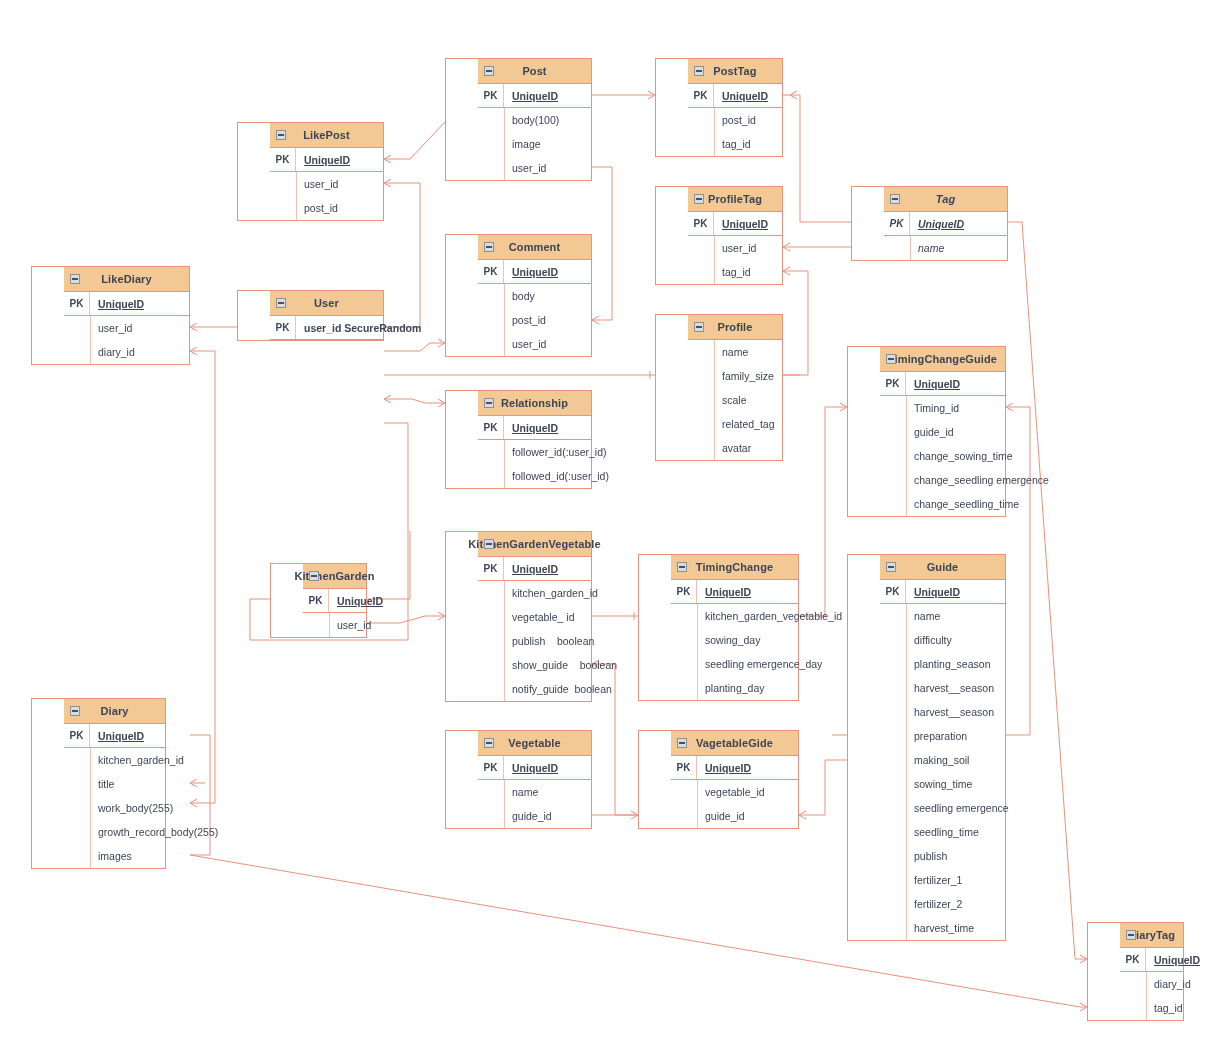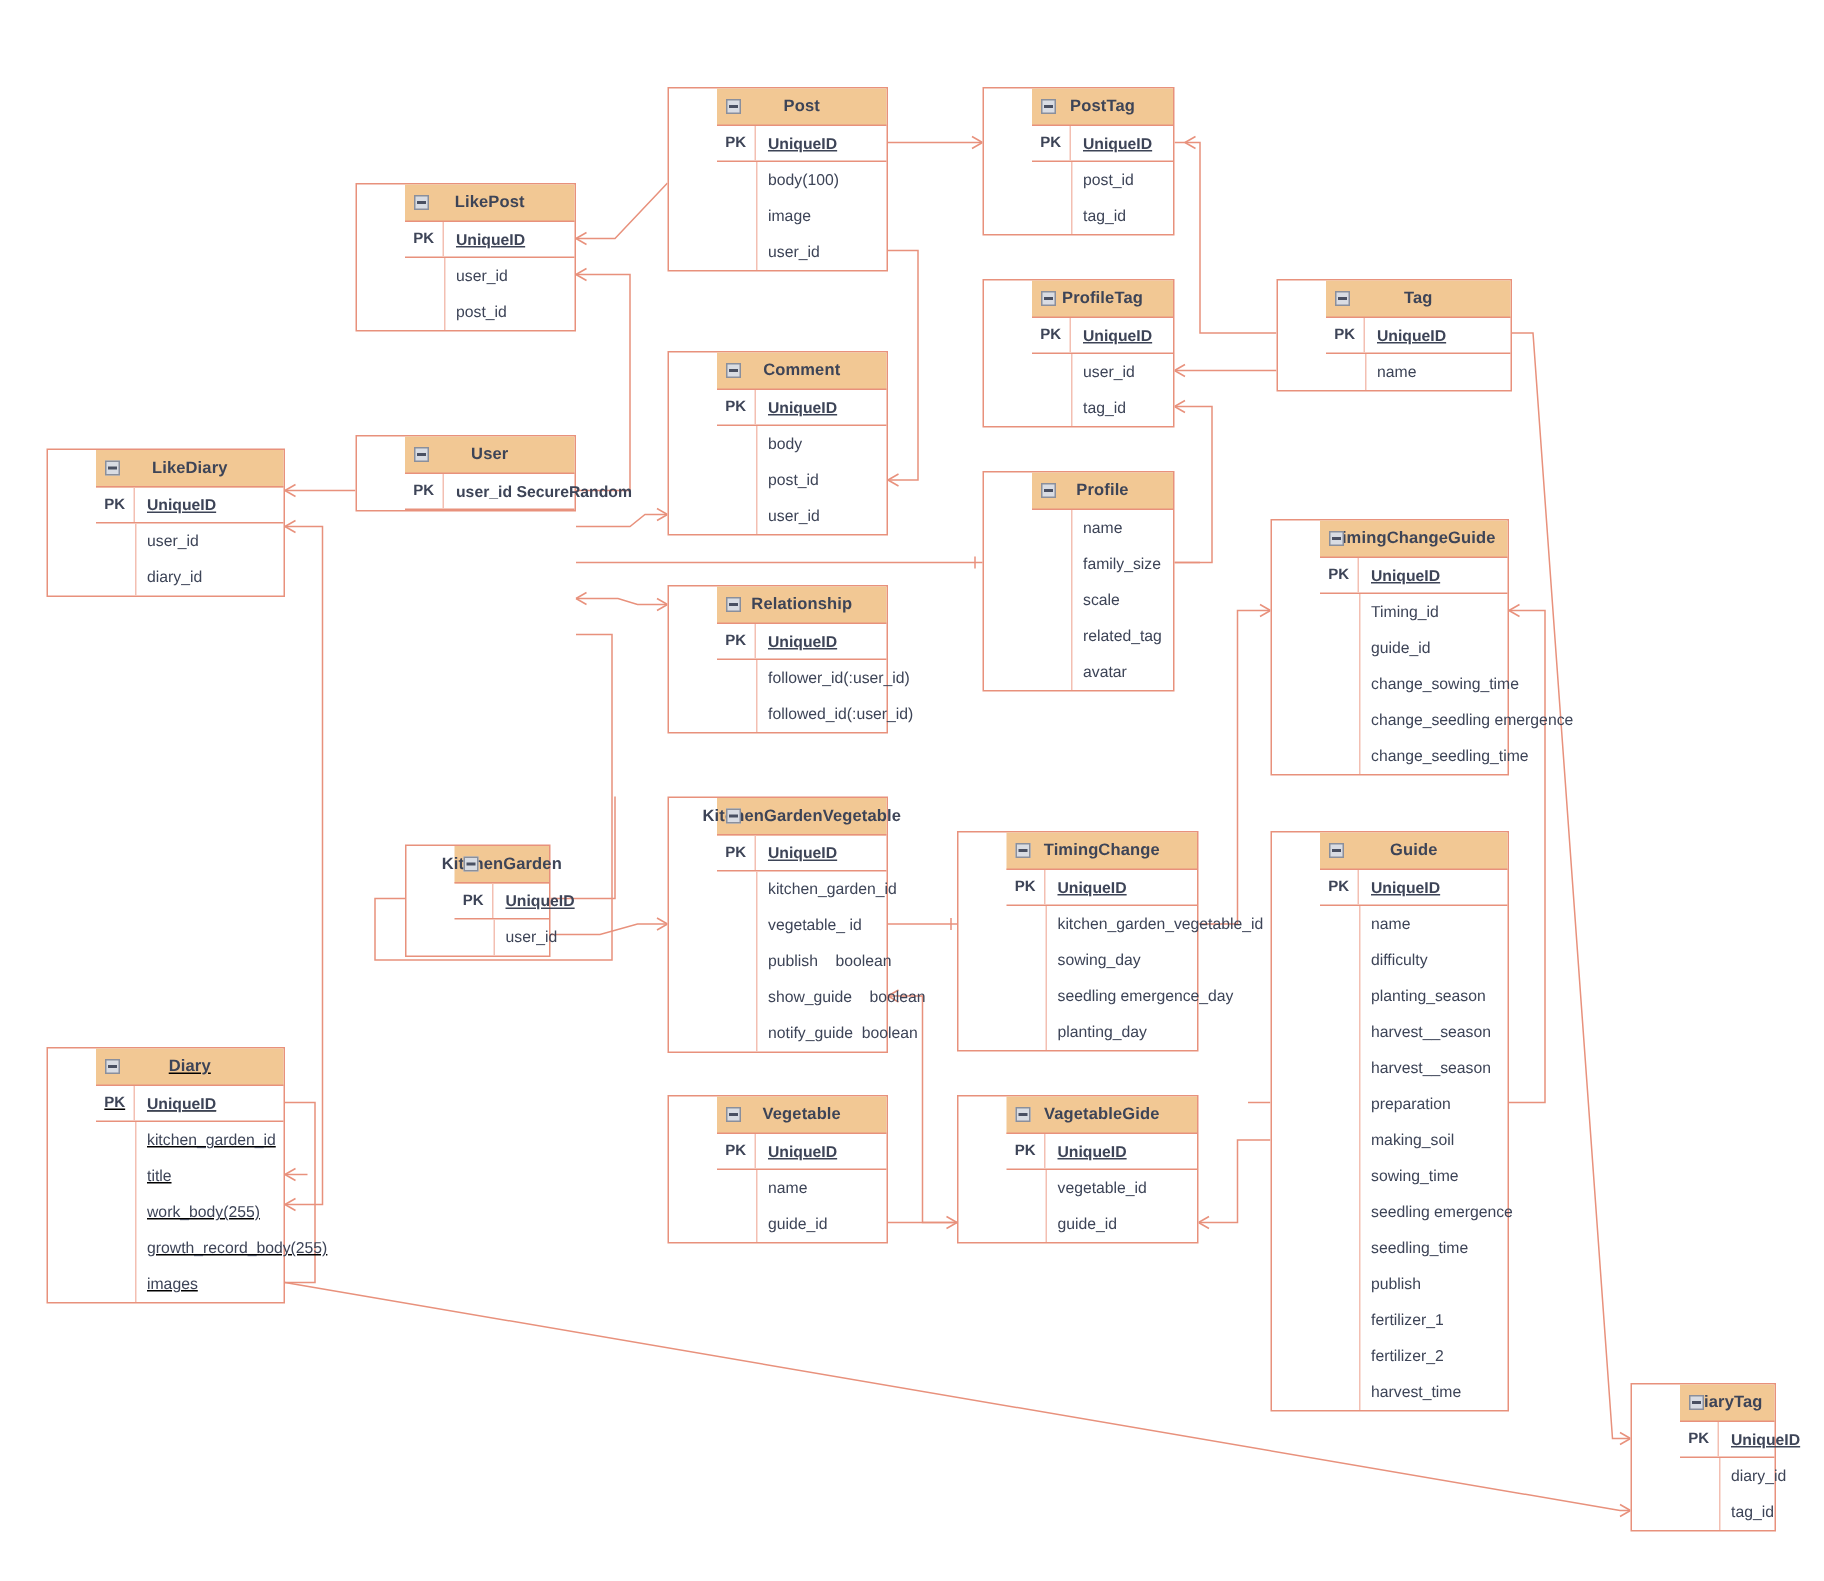--- a/index.html
+++ b/index.html
@@ -296,21 +296,21 @@
             <div class="key-cell" style="border-right: none;"></div>
             <div class="attr-cell">user_id</div>
           </div>
           <div class="row">
             <div class="key-cell" style="border-right: none;"></div>
             <div class="attr-cell">tag_id</div>
           </div>
         </div>
       </div>
     </div>
-    <div class="entity" style="left: 851px; top: 186px; width: 157px;">
+    <div class="entity" style="left: 851px; top: 186px; width: 157px; font-style: italic;">
       <div class="ent-header">
         <span class="collapse-icon"></span>
         <span class="ent-title">Tag</span>
       </div>
       <div class="ent-body">
         <div class="row pk-row">
           <div class="key-cell">PK</div>
           <div class="attr-cell">UniqueID</div>
         </div>
         <div class="attr-block">
@@ -340,21 +340,21 @@
             <div class="key-cell" style="border-right: none;"></div>
             <div class="attr-cell">post_id</div>
           </div>
           <div class="row">
             <div class="key-cell" style="border-right: none;"></div>
             <div class="attr-cell">user_id</div>
           </div>
         </div>
       </div>
     </div>
-    <div class="entity" style="left: 31px; top: 266px; width: 159px; margin-top: 33px;">
+    <div class="entity" style="left: 31px; top: 266px; width: 159px;">
       <div class="ent-header">
         <span class="collapse-icon"></span>
         <span class="ent-title">LikeDiary</span>
       </div>
       <div class="ent-body">
         <div class="row pk-row">
           <div class="key-cell">PK</div>
           <div class="attr-cell">UniqueID</div>
         </div>
         <div class="attr-block">
@@ -612,21 +612,21 @@
           <div class="attr-cell">UniqueID</div>
         </div>
         <div class="attr-block">
           <div class="row">
             <div class="key-cell" style="border-right: none;"></div>
             <div class="attr-cell">user_id</div>
           </div>
         </div>
       </div>
     </div>
-    <div class="entity" style="left: 31px; top: 698px; width: 159px; text-decoration: underline;">
+    <div class="entity" style="left: 31px; top: 698px; width: 135px;">
       <div class="ent-header">
         <span class="collapse-icon"></span>
         <span class="ent-title">Diary</span>
       </div>
       <div class="ent-body">
         <div class="row pk-row">
           <div class="key-cell">PK</div>
           <div class="attr-cell">UniqueID</div>
         </div>
         <div class="attr-block">

